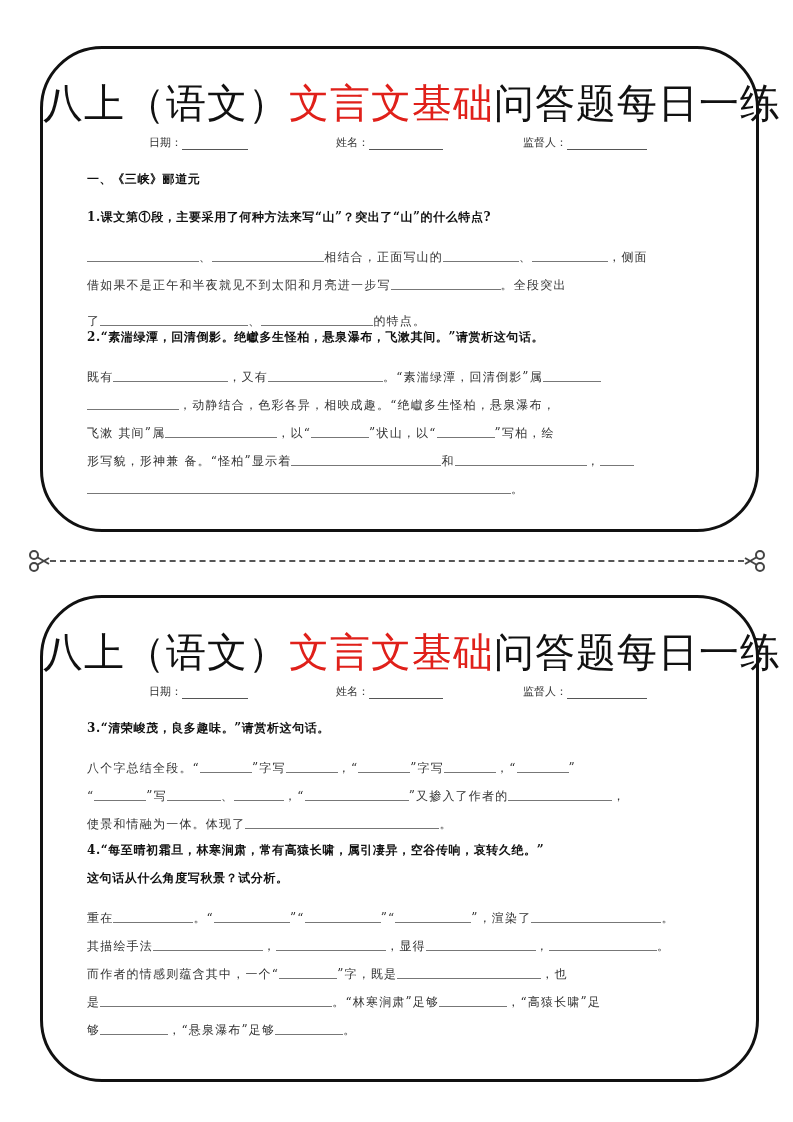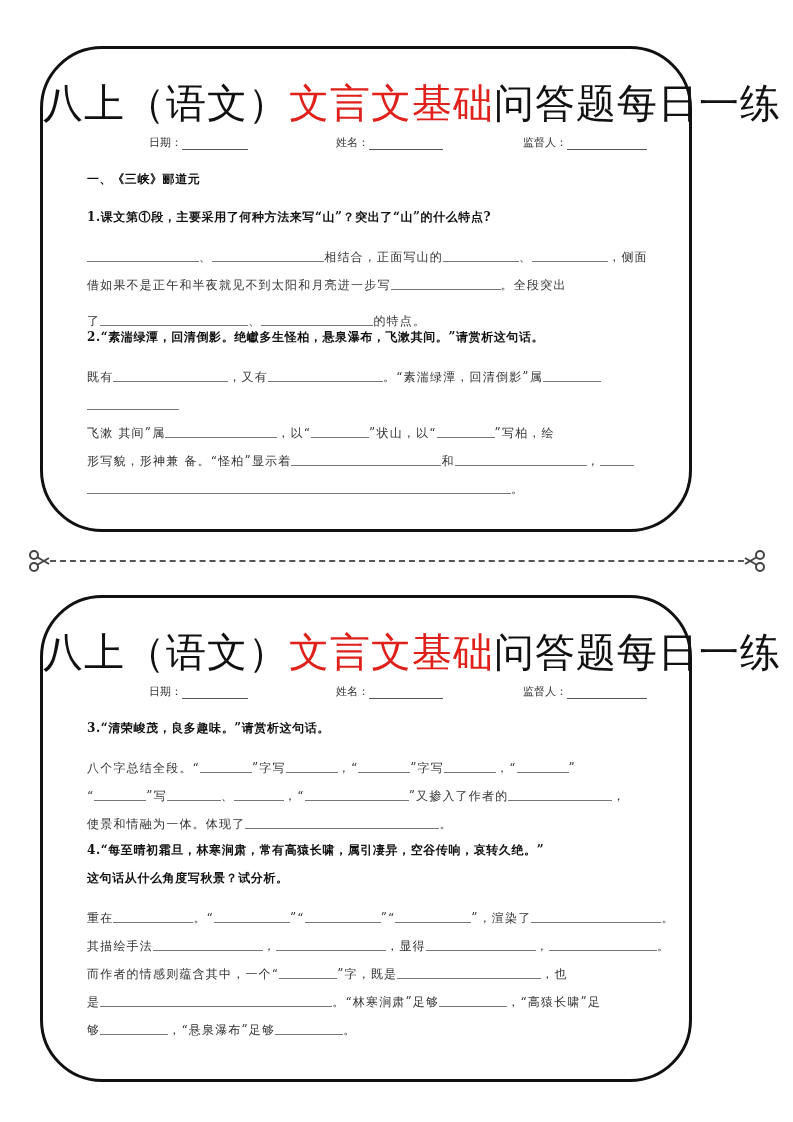--- a/index.html
+++ b/index.html
@@ -1,21 +1,21 @@
 <!DOCTYPE html>
 <html><head>
 <meta charset="utf-8">
 <style>
   html, body { margin: 0; padding: 0; }
   body {
     width: 793px; height: 1122px; background: #ffffff; position: relative; overflow: hidden;
     font-family: "DejaVu Serif", "Liberation Serif", serif; color: #222;
   }
   .card {
-    position: absolute; left: 40px; width: 652px;
+    position: absolute; left: 40px; width: 719px;
     border: 3px solid #111; border-radius: 62px; box-sizing: border-box;
   }
   .card.c1 { top: 46px; height: 486px; }
   .card.c2 { top: 595px; height: 487px; }
   .title {
     position: absolute; left: 0; right: 0; top: 30px; text-align: center;
     font-size: 40px; letter-spacing: 1px; line-height: 48px; color: #111; white-space: nowrap;
     font-family: "DejaVu Serif", serif;
   }
   .title .red { color: #e0201a; }
@@ -61,21 +61,21 @@
     <div class="line" style="top:140px">
       <span>了</span><span class="u" style="width:148px"></span><span>、</span><span class="u" style="width:112px"></span><span>的特点。</span>
     </div>
 
     <div class="line b" style="top:158px">2.“素湍绿潭，回清倒影。绝巘多生怪柏，悬泉瀑布，飞漱其间。”请赏析这句话。</div>
 
     <div class="line" style="top:196px">
       <span>既有</span><span class="u" style="width:115px"></span><span>，又有</span><span class="u" style="width:115px"></span><span>。“素湍绿潭，回清倒影”属</span><span class="u" style="width:58px"></span>
     </div>
     <div class="line" style="top:224px">
-      <span class="u" style="width:92px"></span>
+      <span class="u" style="width:92px"></span><span>，动静结合，色彩各异，相映成趣。“绝巘多生怪柏，悬泉瀑布，</span>
     </div>
     <div class="line" style="top:252px">
       <span>飞漱 其间”属</span><span class="u" style="width:112px"></span><span>，以“</span><span class="u" style="width:58px"></span><span>”状山，以“</span><span class="u" style="width:58px"></span><span>”写柏，绘</span>
     </div>
     <div class="line" style="top:280px">
       <span>形写貌，形神兼 备。“怪柏”显示着</span><span class="u" style="width:150px"></span><span>和</span><span class="u" style="width:132px"></span><span>，</span><span class="u" style="width:34px"></span>
     </div>
     <div class="line" style="top:308px">
       <span class="u" style="width:424px"></span><span>。</span>
     </div>

